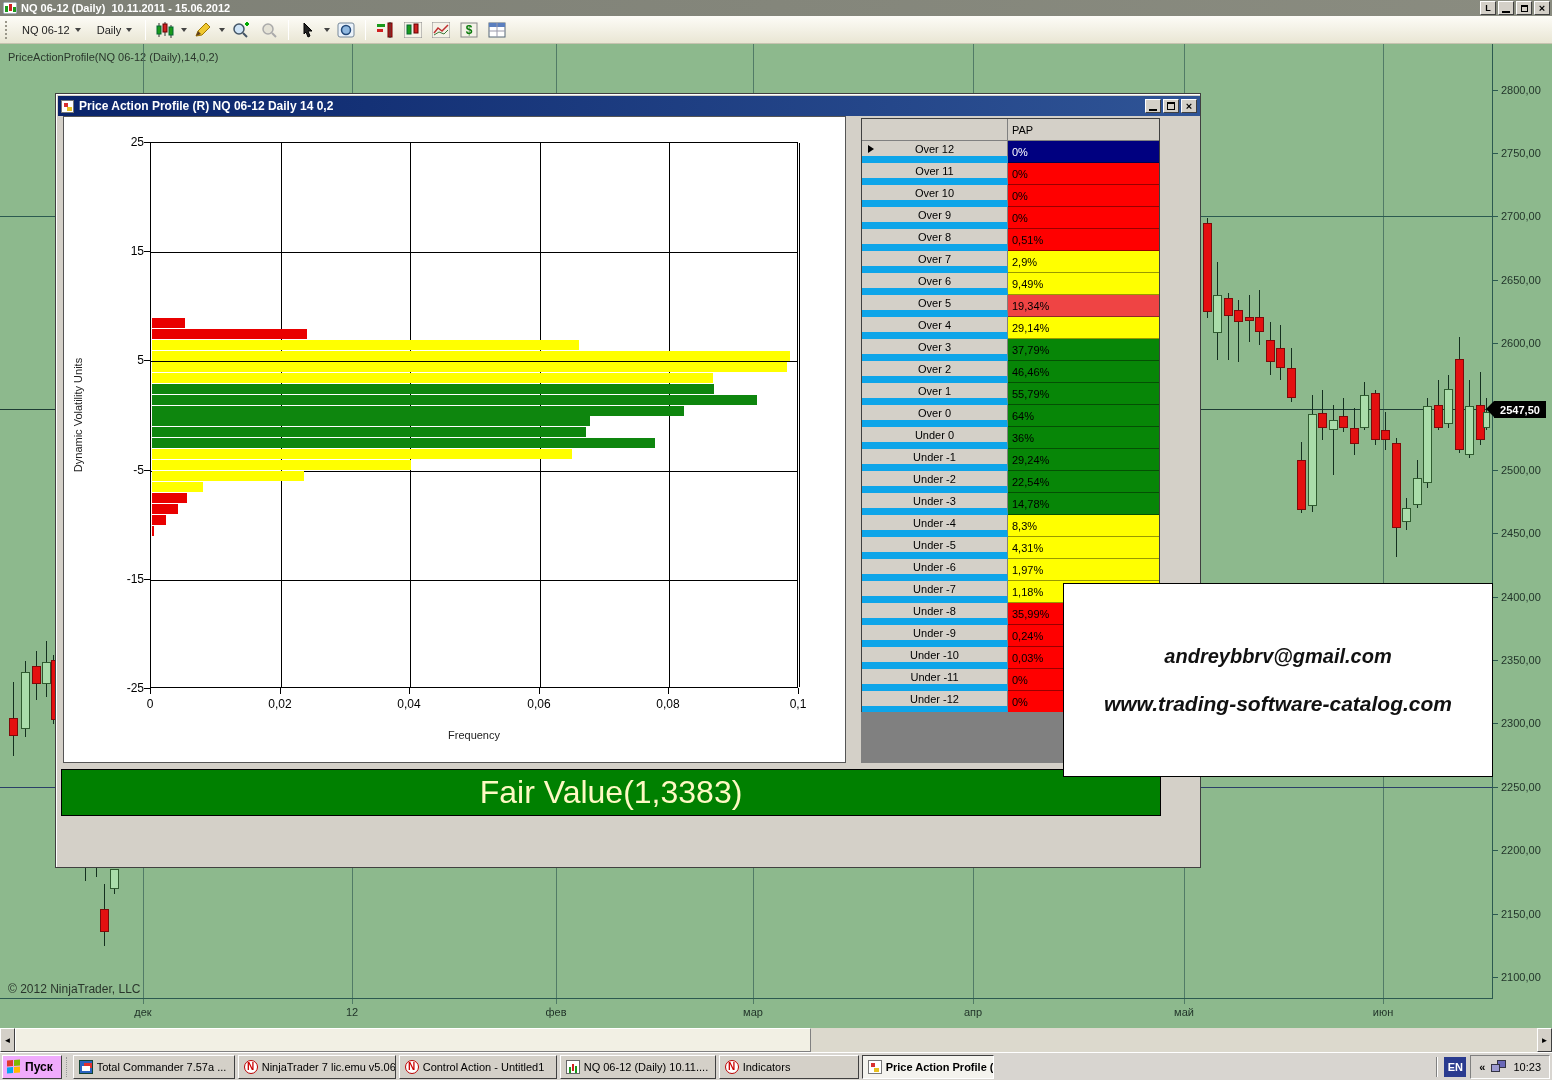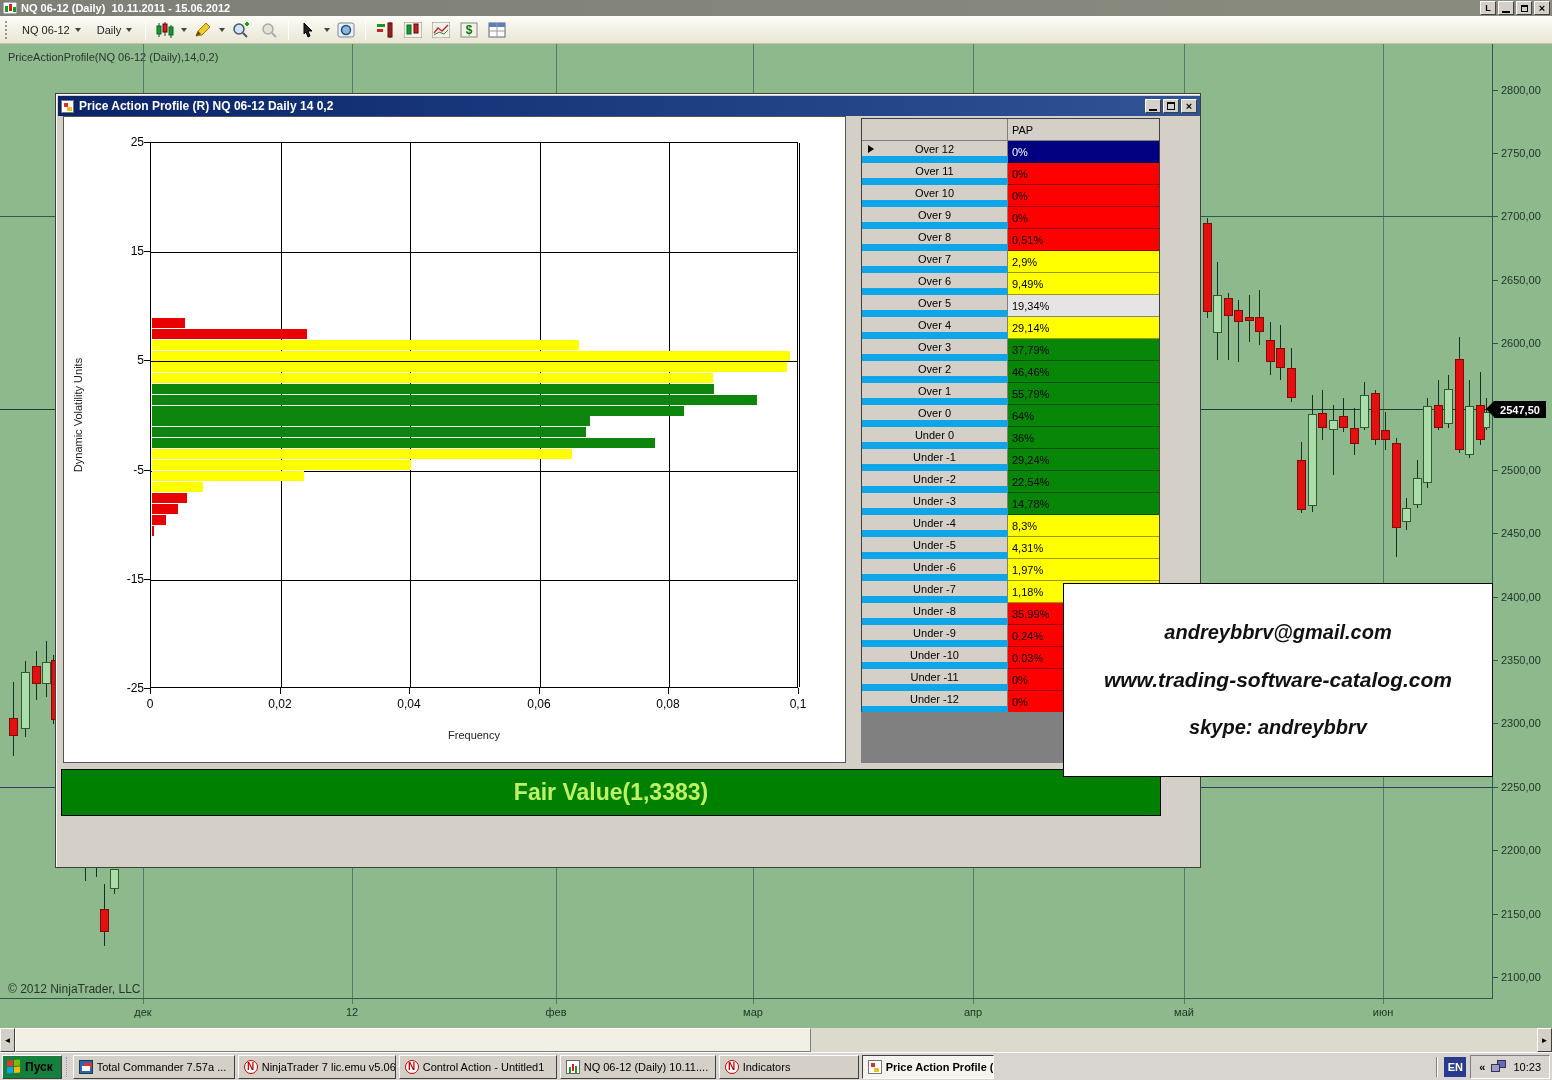--- a/index.html
+++ b/index.html
@@ -69,36 +69,36 @@
   #pap-table { position:absolute; left:805px; top:24px; width:299px; background:#D4D0C8; border:1px solid #404040; }
   .trow { display:flex; height:22px; }
   .tcell-l { width:146px; background:#D4D0C8; border-right:1px solid #808080; border-bottom:7px solid #0ea5e9; display:flex; align-items:center; justify-content:center; position:relative; color:#000; }
   .tcell-r { width:151px; border-bottom:1px solid rgba(0,0,0,.4); display:flex; align-items:center; padding-left:4px; color:#000; }
   .thead .tcell-r { background:#D4D0C8; border-bottom:1px solid #808080; }
   .thead .tcell-l { border-bottom:1px solid #808080; }
   .rowmark { position:absolute; left:6px; width:0; height:0; border-top:4px solid transparent; border-bottom:4px solid transparent; border-left:6px solid #000; }
   #tbl-filler { position:absolute; left:805px; top:618px; width:299px; height:51px; background:#808080; }
 
   #fair-bar { position:absolute; left:5px; top:675px; width:1100px; height:47px; background:#008000; border:1px solid #000; display:flex; align-items:center; justify-content:center; }
-  #fair-bar span { font-size:23px; font-weight:bold; color:#bef264; }
+  #fair-bar span { font-size:32px; font-weight:normal; color:#fef9c3; }
 
   
   #watermark { position:absolute; left:1063px; top:583px; width:430px; height:194px; background:#fff; border:1px solid #000; z-index:20; display:flex; flex-direction:column; justify-content:center; gap:24px; text-align:center; }
   #watermark .wline { font-weight:bold; font-style:italic; color:#111; }
   #watermark .l1 { font-size:21px; }
   #watermark .l2, #watermark .l3 { font-size:20px; }
 
   
   #hscroll { position:absolute; left:0; top:1028px; width:1552px; height:24px; background:#DCD9CD; }
   .sbtn { position:absolute; top:0; width:15px; height:24px; background:#D4D0C8; border:1px solid; border-color:#FFFFFF #404040 #404040 #FFFFFF; font-size:8px; color:#000; display:flex; align-items:center; justify-content:center; }
   #sthumb { position:absolute; left:15px; top:0; width:796px; height:24px; background:#F2F0E4; border:1px solid; border-color:#FFFFFF #808080 #808080 #FFFFFF; }
 
   
   #taskbar { position:absolute; left:0; top:1052px; width:1552px; height:28px; background:#D8D5D0; border-top:1px solid #fff; display:flex; align-items:center; }
-  #start-btn { height:24px; margin-left:2px; padding:0 8px 0 4px; background:#15803d; border:1px solid; border-color:#FFFFFF #404040 #404040 #FFFFFF; display:flex; align-items:center; gap:4px; font-weight:bold; font-size:12px; color:#000; }
+  #start-btn { height:24px; margin-left:2px; padding:0 8px 0 4px; background:#f0abfc; border:1px solid; border-color:#FFFFFF #404040 #404040 #FFFFFF; display:flex; align-items:center; gap:4px; font-weight:bold; font-size:12px; color:#000; }
   .winflag { position:relative; width:14px; height:14px; transform:skewY(-4deg); }
   .winflag i { position:absolute; width:6px; height:6px; }
   .winflag .f1 { left:0; top:0; background:#E03A2F; }
   .winflag .f2 { left:7px; top:0; background:#7FBA00; }
   .winflag .f3 { left:0; top:7px; background:#05A6F0; }
   .winflag .f4 { left:7px; top:7px; background:#FFB900; }
   .tk-sep { width:3px; height:20px; border-left:1px dotted #999; margin:0 4px; }
   .task-btn { height:24px; margin-right:3px; background:#D4D0C8; border:1px solid; border-color:#FFFFFF #404040 #404040 #FFFFFF; display:flex; align-items:center; gap:4px; padding:0 5px; font-size:11px; color:#000; overflow:hidden; white-space:nowrap; }
   .task-btn.active { background:#F4F3EE; border-color:#404040 #FFFFFF #FFFFFF #404040; font-weight:bold; }
   .ticon { flex:0 0 auto; width:14px; height:14px; position:relative; }
@@ -515,21 +515,21 @@
               <span>Over 6</span>
             </div>
             <div class="tcell-r" style="background: rgb(255, 255, 0);">
               <span>9,49%</span>
             </div>
           </div>
           <div class="trow">
             <div class="tcell-l">
               <span>Over 5</span>
             </div>
-            <div class="tcell-r" style="background: #e5e5e5; text-align: right;">
+            <div class="tcell-r" style="background: #ef4444; text-align: right;">
               <span>19,34%</span>
             </div>
           </div>
           <div class="trow">
             <div class="tcell-l">
               <span>Over 4</span>
             </div>
             <div class="tcell-r" style="background: rgb(255, 255, 0);">
               <span>29,14%</span>
             </div>
@@ -675,21 +675,20 @@
     <div id="tbl-filler"></div>
 
     <div id="fair-bar">
       <span>Fair Value(1,3383)</span>
     </div>
   </div>
 
   <div id="watermark">
     <div class="wline l2">andreybbrv@gmail.com</div>
     <div class="wline l1">www.trading-software-catalog.com</div>
-    <div class="wline l3">skype: andreybbrv</div>
   </div>
 
   <div id="hscroll">
     <div class="sbtn" style="left:0">
         <span>◄</span>
       </div>
     <div id="sthumb"></div>
     <div class="sbtn" style="left:1537px">
         <span>►</span>
       </div>

